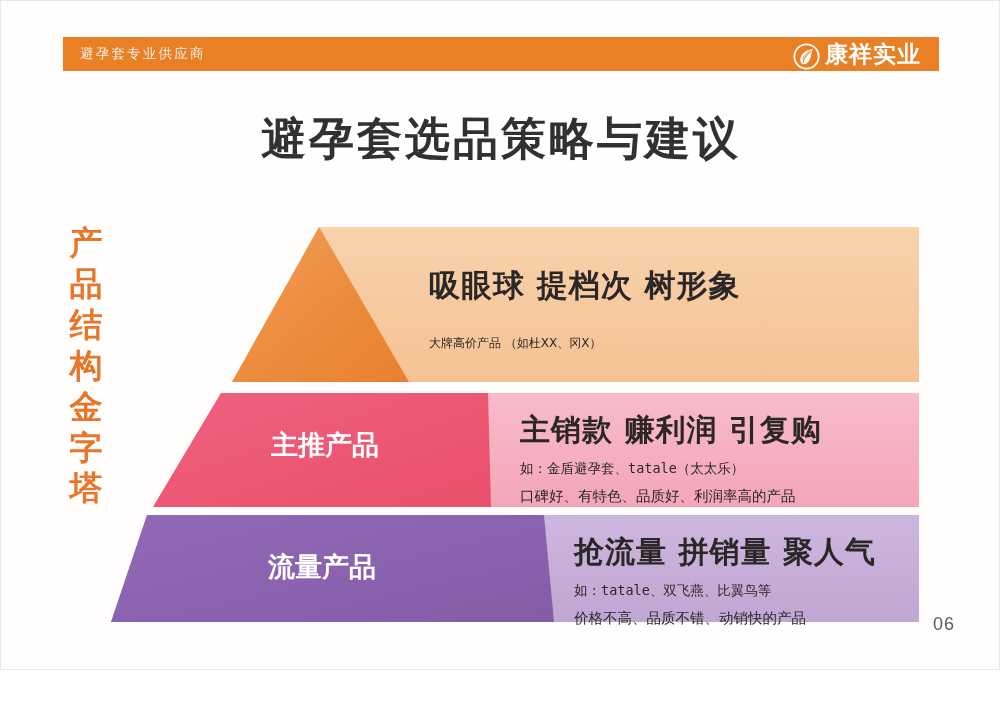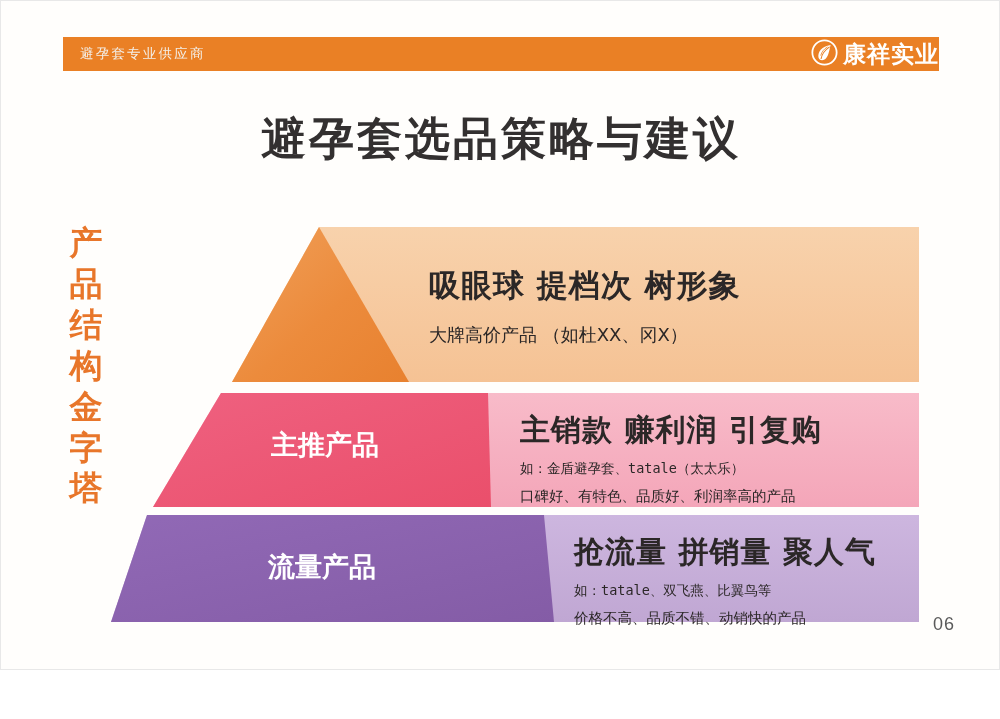--- a/index.html
+++ b/index.html
@@ -38,21 +38,22 @@
   .header-tagline {
     margin-left: 17px;
     color: #f3efe9;
     font-size: 13.5px;
     letter-spacing: 2.2px;
     font-family: "DejaVu Sans", "Liberation Sans", sans-serif;
     white-space: nowrap;
   }
   .brand-block {
     display: flex;
-    align-items: flex-start;
+    align-items: flex-end;
+    margin-right: 18px;
     gap: 5px;
   }
   .brand-mark {
     width: 27px;
     height: 27px;
     flex: 0 0 auto;
   }
   .brand-name {
     color: #ffffff;
     font-size: 23px;
@@ -118,21 +119,21 @@
   .tier-sub {
     color: #2b2727;
     font-family: "DejaVu Sans", "Liberation Sans", sans-serif;
     white-space: nowrap;
   }
 
   
   #tier1-label { left: 272px; top: 296px; width: 92px; font-size: 26px; }
   #tier1-body  { left: 428px; top: 264px; }
   #tier1-body .tier-head { font-size: 31px; letter-spacing: 1px; }
-  #tier1-body .tier-sub  { font-size: 18px; margin-top: 16px; }
+  #tier1-body .tier-sub  { font-size: 12px; margin-top: 28px; }
 
   
   #tier2-label { left: 244px; top: 428px; width: 160px; font-size: 27px; }
   #tier2-body  { left: 519px; top: 409px; }
   #tier2-body .tier-head { font-size: 30px; letter-spacing: 1px; }
   #tier2-body .tier-sub  { font-size: 14.5px; margin-top: 9px; }
   #tier2-body .tier-sub.mono { font-family: "DejaVu Sans Mono", "Liberation Mono", monospace; font-size: 13.5px; }
 
   
   #tier3-label { left: 240px; top: 550px; width: 162px; font-size: 27px; }

